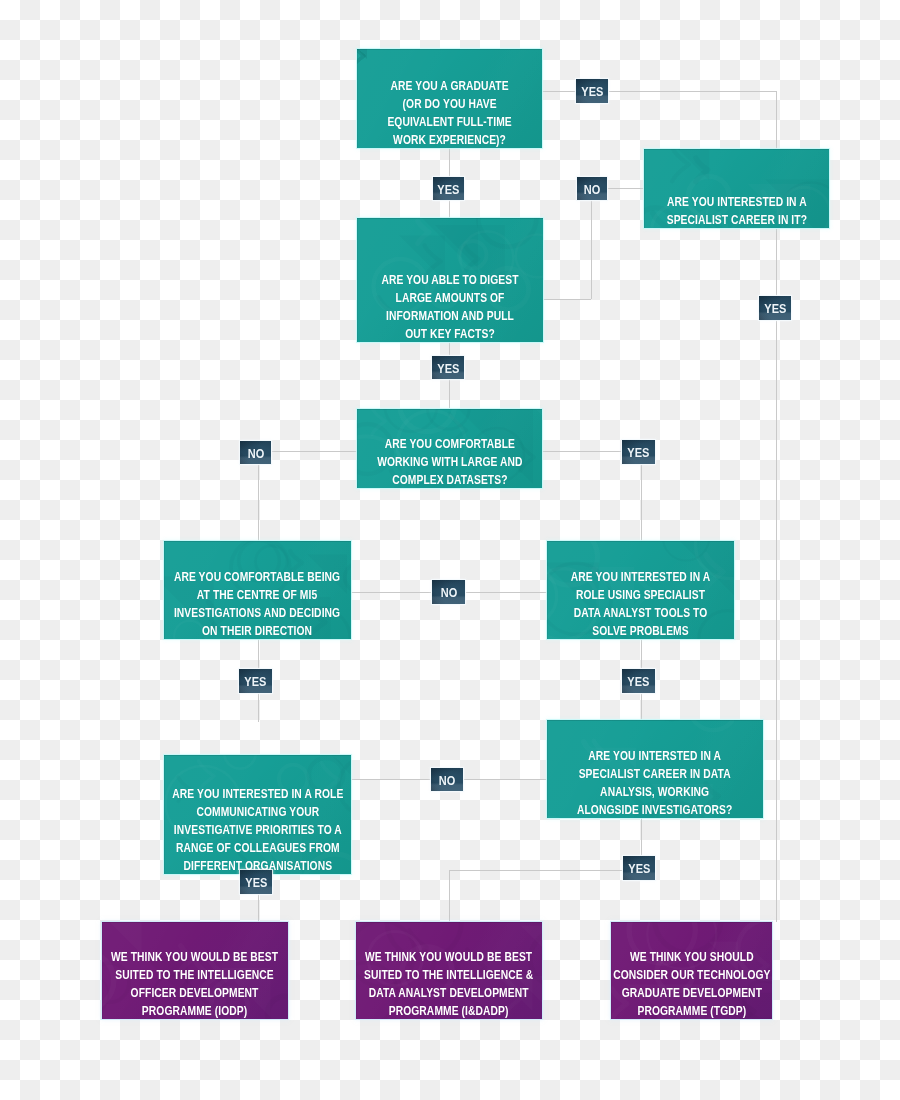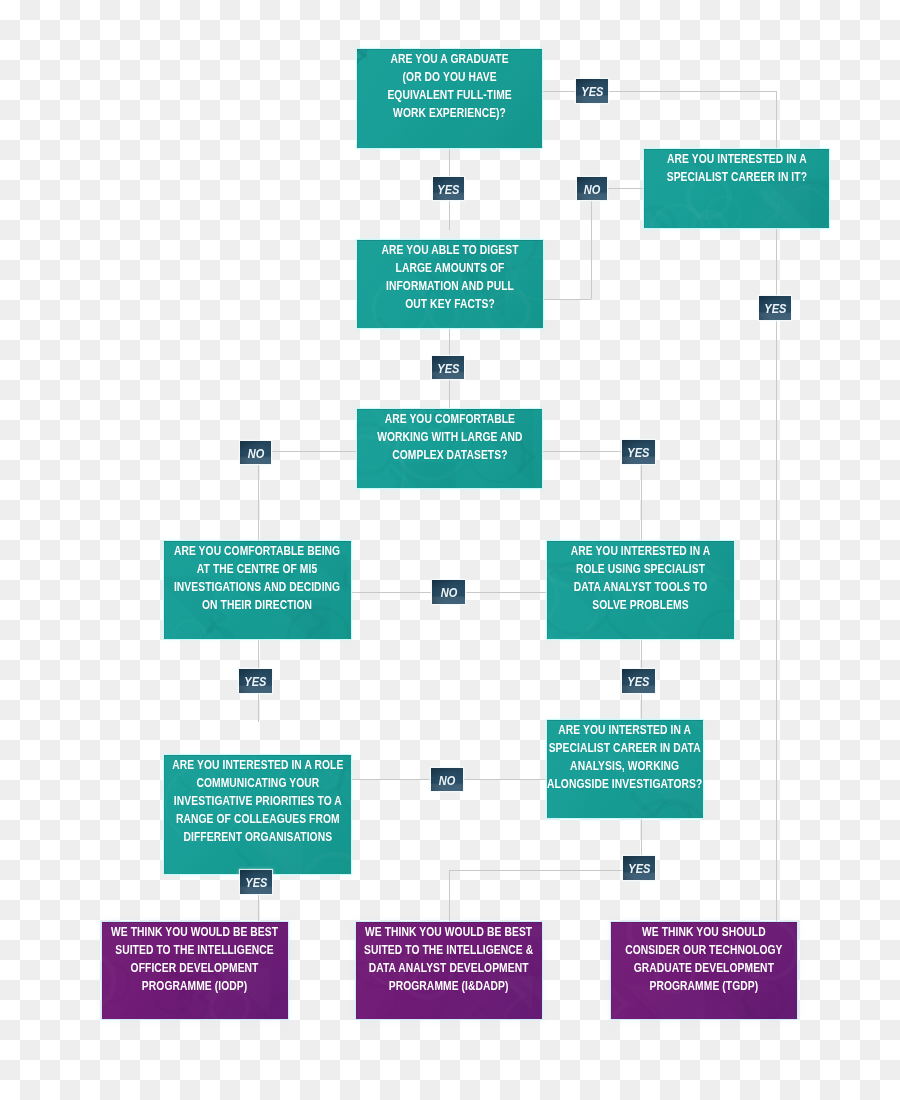--- a/index.html
+++ b/index.html
@@ -17,21 +17,21 @@
   #stage { position:absolute; inset:0; }
 
   
   .ln { position:absolute; background:#c9c9c9; }
   .lnh { height:1px; }
   .lnv { width:1px; }
 
   
   .node {
     position:absolute; box-sizing:border-box;
-    display:flex; align-items:flex-start; justify-content:center;
+    display:flex; align-items:flex-end; justify-content:center;
     overflow:hidden;
   }
   .node::after {
     content:""; position:absolute; inset:0; z-index:4; pointer-events:none;
     box-shadow:
       inset 0 1px 0 rgba(0,0,0,0.11),
       inset 1px 0 0 rgba(0,0,0,0.06);
   }
   .node .txt {
     position:relative; z-index:3;
@@ -76,21 +76,20 @@
   }
 
   
   .badge {
     position:absolute; box-sizing:border-box;
     display:flex; align-items:center; justify-content:center;
     background:#284c63; overflow:hidden;
     box-shadow:
       0 0 0 1px rgba(244,250,253,0.9),
       0 0 3px 1px rgba(246,251,254,0.6);
-    font-style: italic;
   }
   .badge .blab {
     position:relative; z-index:3;
     font-weight:bold; font-size:13.2px; color:#eef4f8;
     letter-spacing:0.1px; transform:translateY(1.1px) scaleX(0.835);
     line-height:1;
   }
   .badge .bsh {
     position:absolute; inset:0; z-index:2;
     background:
@@ -169,21 +168,21 @@
           <path d="M28.2 -1.2 q3.3 7.5 16.7 16.7 q-13.3 9.2 -16.7 16.7" fill="none" stroke="rgba(0,0,0,0.018)" stroke-width="4.4" stroke-linecap="round" stroke-linejoin="round"></path>
           <path d="M103.2 34.8 l63.2 0 l0 63.2 z" fill="rgba(255,255,255,0.020)"></path>
           <path d="M121.2 30.6 l75.0 0 l0 75.0 z" fill="rgba(0,0,0,0.018)"></path>
           <path d="M20.4 -13.3 l44.9 0 l0 44.9 z" fill="rgba(0,0,0,0.018)"></path>
         </svg>
       </div>
       <div class="sh"></div>
       <div class="txt">ARE YOU INTERESTED IN A
 SPECIALIST CAREER IN IT?</div>
     </div>
-    <div class="node teal" style="left: 357px; top: 240px; width: 186px; height: 88px;">
+    <div class="node teal" style="left: 357px; top: 218px; width: 186px; height: 124px;">
       <div class="wm">
         <svg width="186" height="96" viewBox="0 0 186 96" style="display:block">
           <circle cx="87.2" cy="75.7" r="13.3" fill="none" stroke="rgba(255,255,255,0.022)" stroke-width="5.0"></circle>
           <circle cx="129.8" cy="40.0" r="26.6" fill="none" stroke="rgba(255,255,255,0.022)" stroke-width="2.7"></circle>
           <circle cx="43.4" cy="68.0" r="26.9" fill="none" stroke="rgba(255,255,255,0.022)" stroke-width="4.5"></circle>
           <circle cx="150.9" cy="71.0" r="20.7" fill="none" stroke="rgba(255,255,255,0.022)" stroke-width="5.0"></circle>
           <circle cx="115.8" cy="36.8" r="13.7" fill="none" stroke="rgba(255,255,255,0.022)" stroke-width="4.2"></circle>
           <circle cx="150.3" cy="-0.5" r="29.2" fill="none" stroke="rgba(0,0,0,0.019)" stroke-width="4.9"></circle>
           <circle cx="180.2" cy="37.9" r="21.4" fill="none" stroke="rgba(255,255,255,0.022)" stroke-width="2.7"></circle>
           <path d="M21.6 79.4 q3.9 8.7 19.3 19.3 q-15.4 10.6 -19.3 19.3" fill="none" stroke="rgba(0,0,0,0.018)" stroke-width="5.2" stroke-linecap="round" stroke-linejoin="round"></path>
@@ -294,21 +293,21 @@
           <path d="M38.0 40.5 l69.7 0 l0 69.7 z" fill="rgba(255,255,255,0.020)"></path>
         </svg>
       </div>
       <div class="sh"></div>
       <div class="txt">ARE YOU INTERESTED IN A ROLE
 COMMUNICATING YOUR
 INVESTIGATIVE PRIORITIES TO A
 RANGE OF COLLEAGUES FROM
 DIFFERENT ORGANISATIONS</div>
     </div>
-    <div class="node teal" style="left: 547px; top: 720px; width: 156px; height: 98px;">
+    <div class="node teal" style="left: 547px; top: 720px; width: 216px; height: 98px;">
       <div class="wm">
         <svg width="187" height="98" viewBox="0 0 187 98" style="display:block">
           <circle cx="129.9" cy="112.9" r="29.6" fill="none" stroke="rgba(0,0,0,0.019)" stroke-width="4.4"></circle>
           <circle cx="166.2" cy="-13.9" r="24.1" fill="none" stroke="rgba(255,255,255,0.022)" stroke-width="4.5"></circle>
           <circle cx="202.7" cy="85.6" r="12.1" fill="none" stroke="rgba(0,0,0,0.019)" stroke-width="4.7"></circle>
           <circle cx="126.8" cy="96.2" r="16.4" fill="none" stroke="rgba(0,0,0,0.019)" stroke-width="2.6"></circle>
           <circle cx="116.8" cy="112.6" r="31.1" fill="none" stroke="rgba(0,0,0,0.019)" stroke-width="5.7"></circle>
           <circle cx="124.6" cy="-19.7" r="20.1" fill="none" stroke="rgba(0,0,0,0.019)" stroke-width="2.1"></circle>
           <circle cx="2.7" cy="116.6" r="19.0" fill="none" stroke="rgba(255,255,255,0.022)" stroke-width="4.4"></circle>
           <path d="M86.1 74.8 q3.6 8.1 18.1 18.1 q-14.4 9.9 -18.1 18.1" fill="none" stroke="rgba(0,0,0,0.018)" stroke-width="5.8" stroke-linecap="round" stroke-linejoin="round"></path>
@@ -369,21 +368,21 @@
           <path d="M141.5 54.3 l35.0 0 l0 35.0 z" fill="rgba(255,255,255,0.020)"></path>
           <path d="M159.5 54.0 l64.5 0 l0 64.5 z" fill="rgba(255,255,255,0.020)"></path>
         </svg>
       </div>
       <div class="sh"></div>
       <div class="txt">WE THINK YOU WOULD BE BEST
 SUITED TO THE INTELLIGENCE &amp;
 DATA ANALYST DEVELOPMENT
 PROGRAMME (I&amp;DADP)</div>
     </div>
-    <div class="node blue" style="left: 611px; top: 922px; width: 186px; height: 97px;">
+    <div class="node blue" style="left: 611px; top: 922px; width: 161px; height: 97px;">
       <div class="wm">
         <svg width="186" height="97" viewBox="0 0 186 97" style="display:block">
           <circle cx="64.0" cy="51.1" r="18.5" fill="none" stroke="rgba(255,255,255,0.022)" stroke-width="4.9"></circle>
           <circle cx="51.2" cy="8.2" r="33.1" fill="none" stroke="rgba(255,255,255,0.022)" stroke-width="5.5"></circle>
           <circle cx="70.8" cy="12.3" r="34.5" fill="none" stroke="rgba(255,255,255,0.022)" stroke-width="2.4"></circle>
           <circle cx="156.4" cy="27.4" r="29.5" fill="none" stroke="rgba(255,255,255,0.022)" stroke-width="5.1"></circle>
           <circle cx="-19.2" cy="-8.1" r="20.7" fill="none" stroke="rgba(0,0,0,0.019)" stroke-width="5.0"></circle>
           <circle cx="153.3" cy="78.2" r="19.8" fill="none" stroke="rgba(0,0,0,0.019)" stroke-width="4.5"></circle>
           <circle cx="76.9" cy="-2.5" r="33.2" fill="none" stroke="rgba(0,0,0,0.019)" stroke-width="5.4"></circle>
           <path d="M124.0 70.0 q3.9 8.8 19.5 19.5 q-15.6 10.7 -19.5 19.5" fill="none" stroke="rgba(0,0,0,0.018)" stroke-width="4.7" stroke-linecap="round" stroke-linejoin="round"></path>

